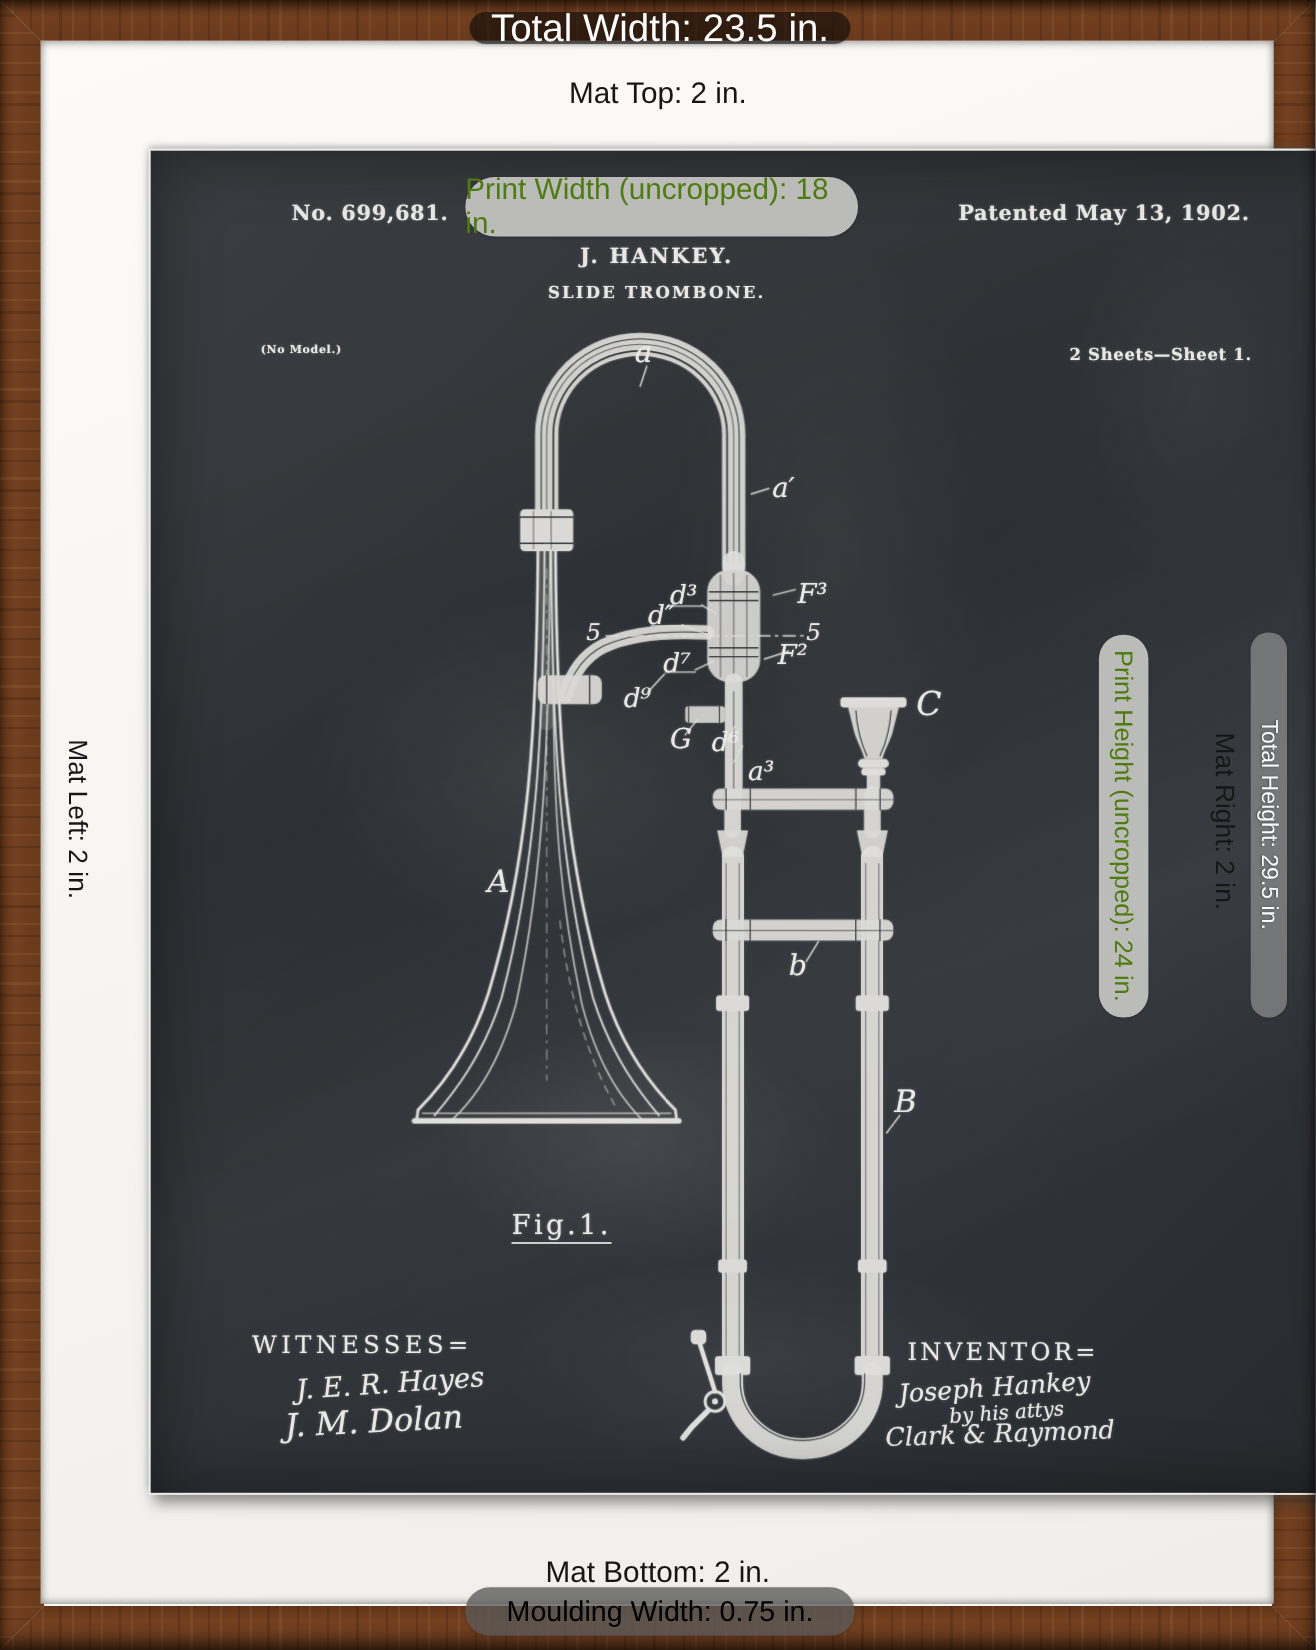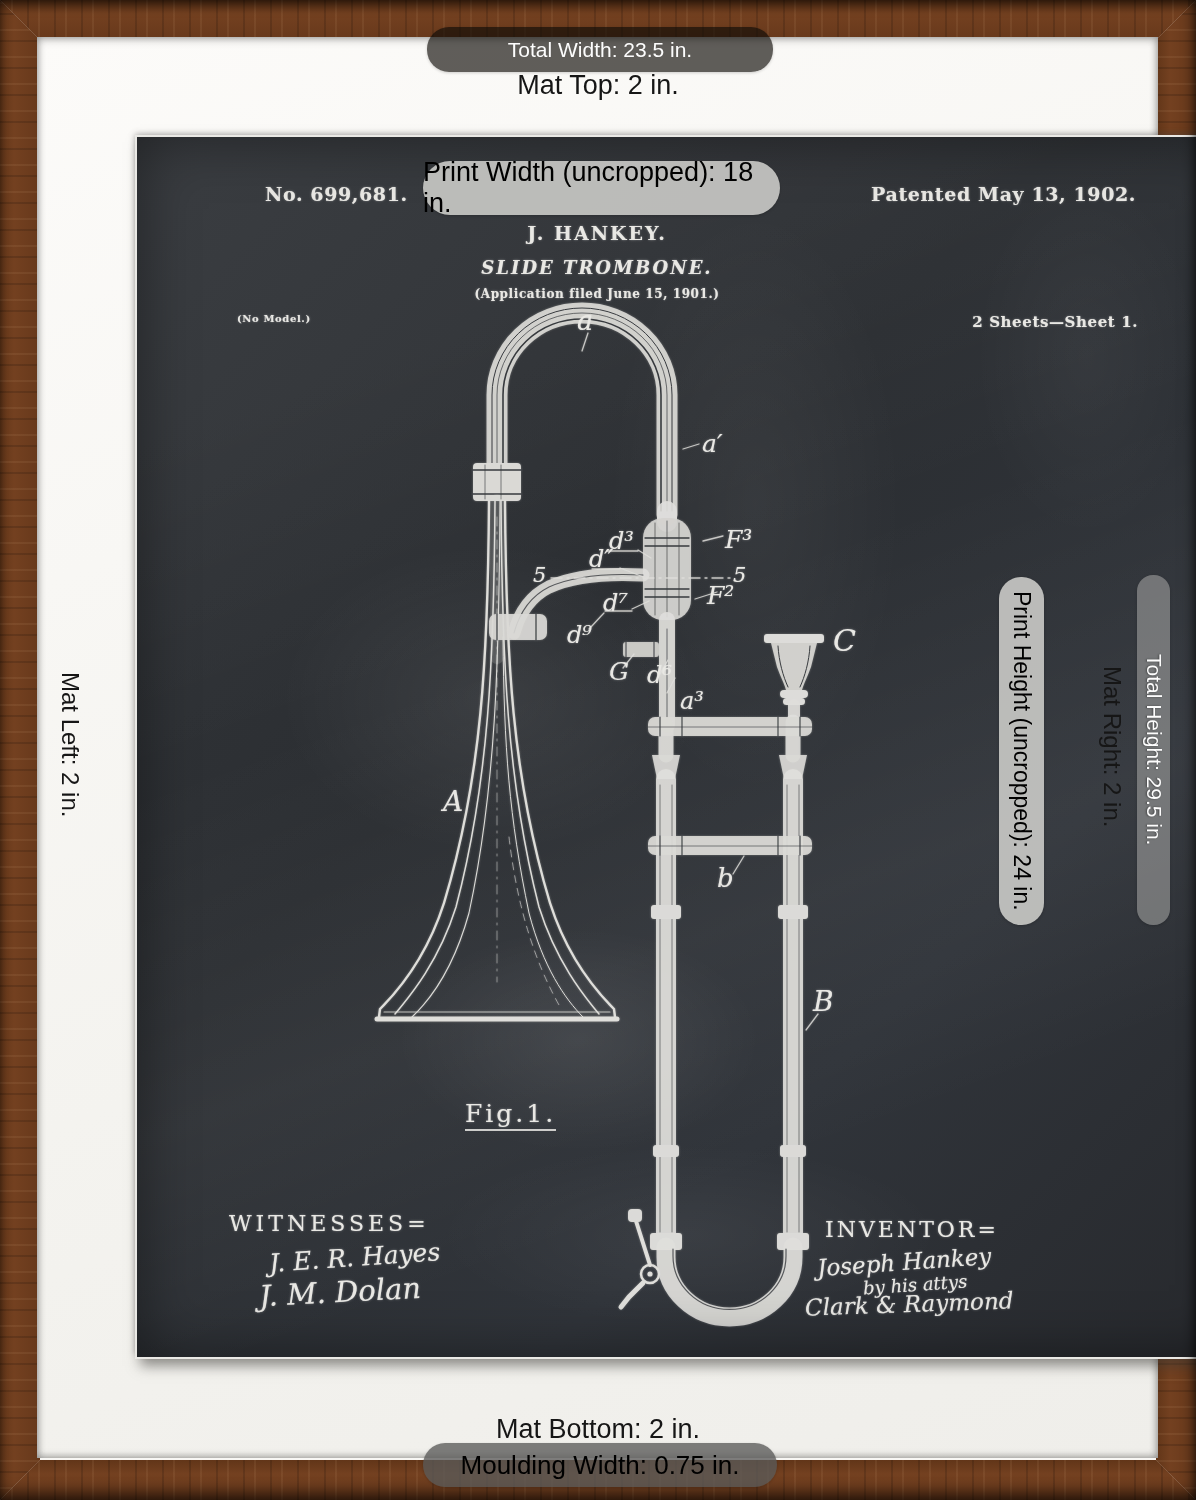--- a/index.html
+++ b/index.html
@@ -53,21 +53,21 @@
   .ctr{left:0;width:920px;text-align:center;}
   .script{font-style:italic;}
   .sig{font-style:italic;}
   .handcaps{letter-spacing:4px;font-variant:small-caps;}
   .figno{letter-spacing:3px;border-bottom:2px solid rgba(233,232,228,.85);padding-bottom:1px;}
 
   
   .pill{position:absolute;display:flex;align-items:center;justify-content:center;
     border-radius:22px;z-index:8;box-shadow:0 1px 3px rgba(0,0,0,.18);}
   .pill-dark{background:rgba(15,12,8,.66);color:#fdfdfd;}
-  .pill-light{background:rgba(206,206,203,.88);color:#000000;}
+  .pill-light{background:rgba(206,206,203,.88);color:#4d7c0f;}
   .pill-mid{background:rgba(90,90,88,.78);color:#000000;}
   .pill-ghost{background:rgba(170,170,168,.55);color:#fdfdfd;text-shadow:0 1px 2px rgba(0,0,0,.45);}
   .measure{position:absolute;color:#161616;z-index:8;white-space:nowrap;}
   .v{writing-mode:vertical-rl;}
 </style>
 </head>
 <body>
 
 <div class="scene">
 
@@ -176,22 +176,21 @@
           <path d="M530,556 L538,541"></path>
           <path d="M596,737 L607,719"></path>
           <path d="M681,877 L669,893"></path>
         </g>
       </g>
     </svg>
 
     <div class="chalk hdr" style="left:128px;top:46px;font-size:19px;">No. 699,681.</div>
     <div class="chalk hdr" style="right:105px;top:46px;font-size:19px;">Patented May 13, 1902.</div>
     <div class="chalk hdr ctr" style="top:85px;font-size:19px;letter-spacing:2px;">J. HANKEY.</div>
-    <div class="chalk hdr ctr" style="top:120px;font-size:18px;letter-spacing:2px;font-style:italic;">SLIDE TROMBONE.</div>
-    <div class="chalk hdr ctr" style="top:150px;font-size:12px;">(Application filed June 15, 1901.)</div>
+    <div class="chalk hdr ctr" style="top:120px;font-size:15px;letter-spacing:2px;">SLIDE TROMBONE.</div>
     <div class="chalk hdr" style="left:88px;top:176px;font-size:10px;margin-left:12px;">(No Model.)</div>
     <div class="chalk hdr" style="right:103px;top:176px;font-size:15px;">2 Sheets—Sheet 1.</div>
 
     <div class="chalk script" style="left:440px;top:168px;font-size:27px;">a</div>
     <div class="chalk script" style="left:565px;top:292px;font-size:25px;">a′</div>
     <div class="chalk script" style="left:472px;top:390px;font-size:24px;">d³</div>
     <div class="chalk script" style="left:452px;top:408px;font-size:24px;">d″</div>
     <div class="chalk script" style="left:396px;top:426px;font-size:21px;">5</div>
     <div class="chalk script" style="left:596px;top:426px;font-size:21px;">5</div>
     <div class="chalk script" style="left:588px;top:388px;font-size:25px;">F³</div>
@@ -211,21 +210,21 @@
     <div class="chalk sig" style="left:132px;top:1106px;font-size:25px;transform:rotate(-4deg);">J. E. R. Hayes</div>
     <div class="chalk sig" style="left:122px;top:1138px;font-size:29px;transform:rotate(-3deg);">J. M. Dolan</div>
     <div class="chalk handcaps" style="left:688px;top:1080px;font-size:22px;letter-spacing:3px;">INVENTOR=</div>
     <div class="chalk sig" style="left:680px;top:1112px;font-size:23px;transform:rotate(-4deg);">Joseph Hankey</div>
     <div class="chalk sig" style="left:726px;top:1137px;font-size:18px;transform:rotate(-4deg);">by his attys</div>
     <div class="chalk sig" style="left:668px;top:1154px;font-size:23px;transform:rotate(-2deg);">Clark &amp; Raymond</div>
 
     <div class="print-inner-vignette"></div>
   </div>
 
-  <div class="pill pill-dark" style="left:427px;top:27px;width:346px;height:45px;font-size:21px;">Total Width: 23.5 in.</div>
+  <div class="pill pill-dark" style="left:427px;top:11px;width:346px;height:29px;font-size:35px;">Total Width: 23.5 in.</div>
   <div class="measure" style="left:50%;transform:translateX(-50%);top:70px;font-size:27px;">Mat Top: 2 in.</div>
   <div class="pill pill-light" style="left:423px;top:161px;width:357px;height:54px;font-size:27px;border-radius:27px;">Print Width (uncropped): 18 in.</div>
   <div class="pill pill-light v" style="left:999px;top:577px;width:45px;height:348px;font-size:23px;border-radius:22px;">Print Height (uncropped): 24 in.</div>
   <div class="measure v" style="left:1098px;top:666px;font-size:24px;">Mat Right: 2 in.</div>
   <div class="pill pill-ghost v" style="left:1137px;top:575px;width:33px;height:350px;font-size:21px;border-radius:16px;">Total Height: 29.5 in.</div>
   <div class="measure v" style="left:56px;top:672px;font-size:24px;">Mat Left: 2 in.</div>
   <div class="measure" style="left:50%;transform:translateX(-50%);top:1414px;font-size:27px;">Mat Bottom: 2 in.</div>
   <div class="pill pill-mid" style="left:423px;top:1443px;width:354px;height:44px;font-size:26px;">Moulding Width: 0.75 in.</div>
 
   <div class="photo-vignette"></div>

